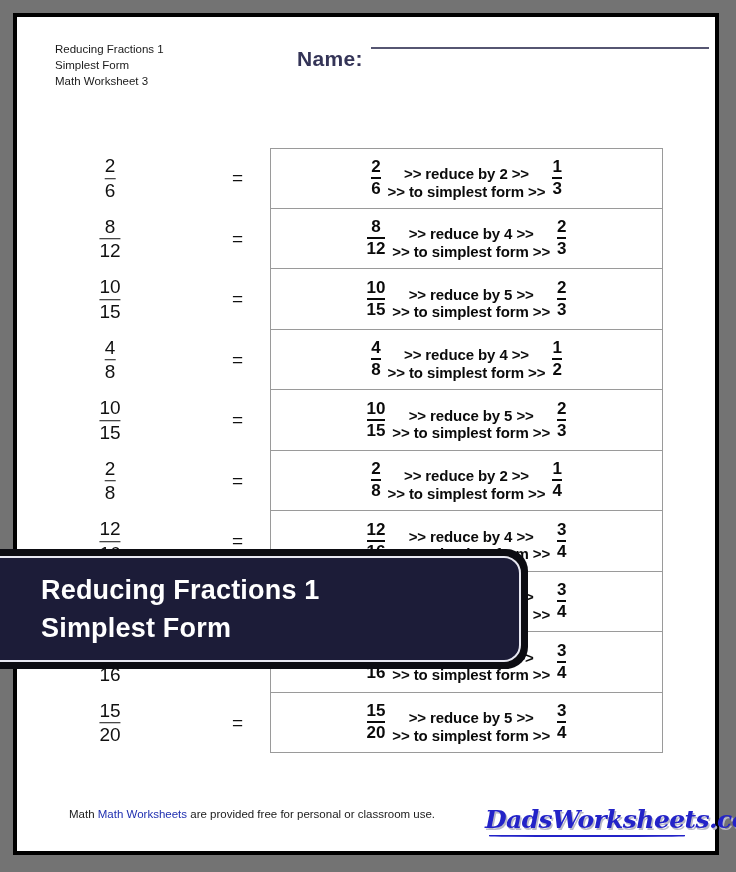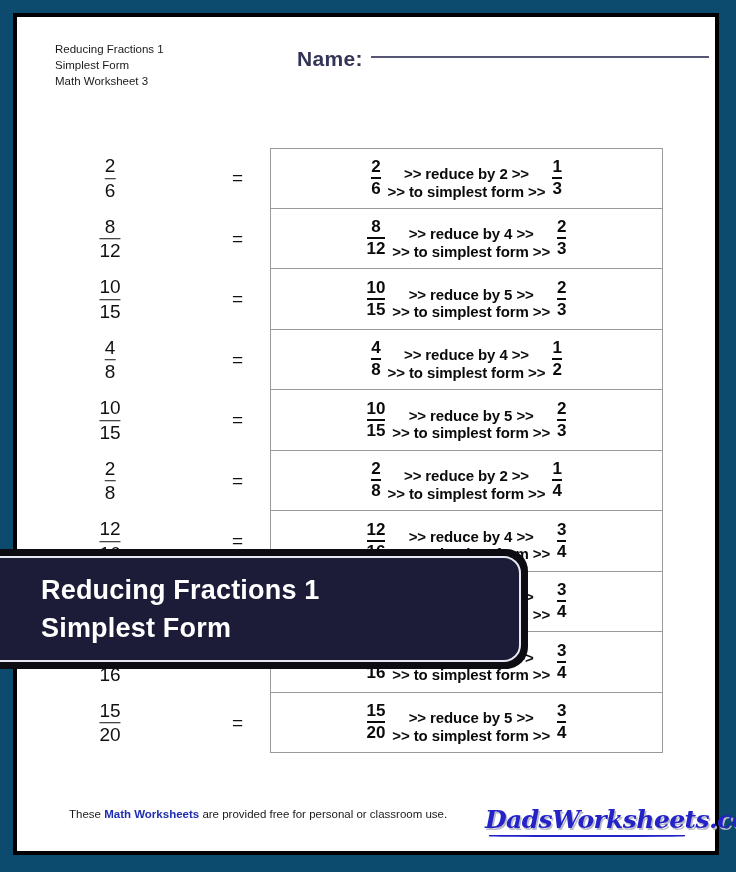--- a/index.html
+++ b/index.html
@@ -10,21 +10,21 @@
   body {
     width: 736px;
     height: 872px;
     font-family: "Liberation Sans", sans-serif;
     -webkit-font-smoothing: antialiased;
   }
   .page {
     position: relative;
     width: 736px;
     height: 872px;
-    background: #0c4a6e;
+    background: #737373;
     overflow: hidden;
   }
   
   .page-border {
     position: absolute;
     left: 13px;
     top: 13px;
     width: 706px;
     height: 842px;
     border: 4px solid #000000;
@@ -47,21 +47,21 @@
     font-size: 11.5px;
     line-height: 16px;
     color: #1a1a1a;
     white-space: nowrap;
   }
   .name-wrap {
     position: absolute;
     left: 280px;
     top: 30px;
     display: flex;
-    align-items: center;
+    align-items: flex-start;
     gap: 8px;
   }
   .name-label {
     font-size: 21px;
     font-weight: bold;
     color: #343457;
     letter-spacing: .3px;
   }
   .name-rule {
     width: 338px;
@@ -180,21 +180,21 @@
   .footer {
     position: absolute;
     left: 52px;
     top: 789px;
     font-size: 11.5px;
     line-height: 17px;
     color: #1a1a1a;
   }
   .footer .link {
     color: #1f2fb0;
-    font-weight: bold;
+    font-weight: normal;
   }
   .logo {
     position: absolute;
     left: 468px;
     top: 788px;
     width: 205px;
     height: 36px;
   }
   .logo-text {
     font-family: "DejaVu Serif", serif;
@@ -545,21 +545,21 @@
                 <span class="bar"></span>
                 <span class="den">4</span>
               </span>
             </div>
           </div>
         </div>
       </div>
 
     <div class="footer">
       <div>
-        <span>These</span>
+        <span>Math</span>
         <span class="link">Math Worksheets</span>
         <span>are provided free for personal or classroom use.</span>
       </div>
     </div>
 
     <div class="logo">
       <div class="logo-text">DadsWorksheets.com</div>
       <div class="logo-swash"></div>
     </div>
 

